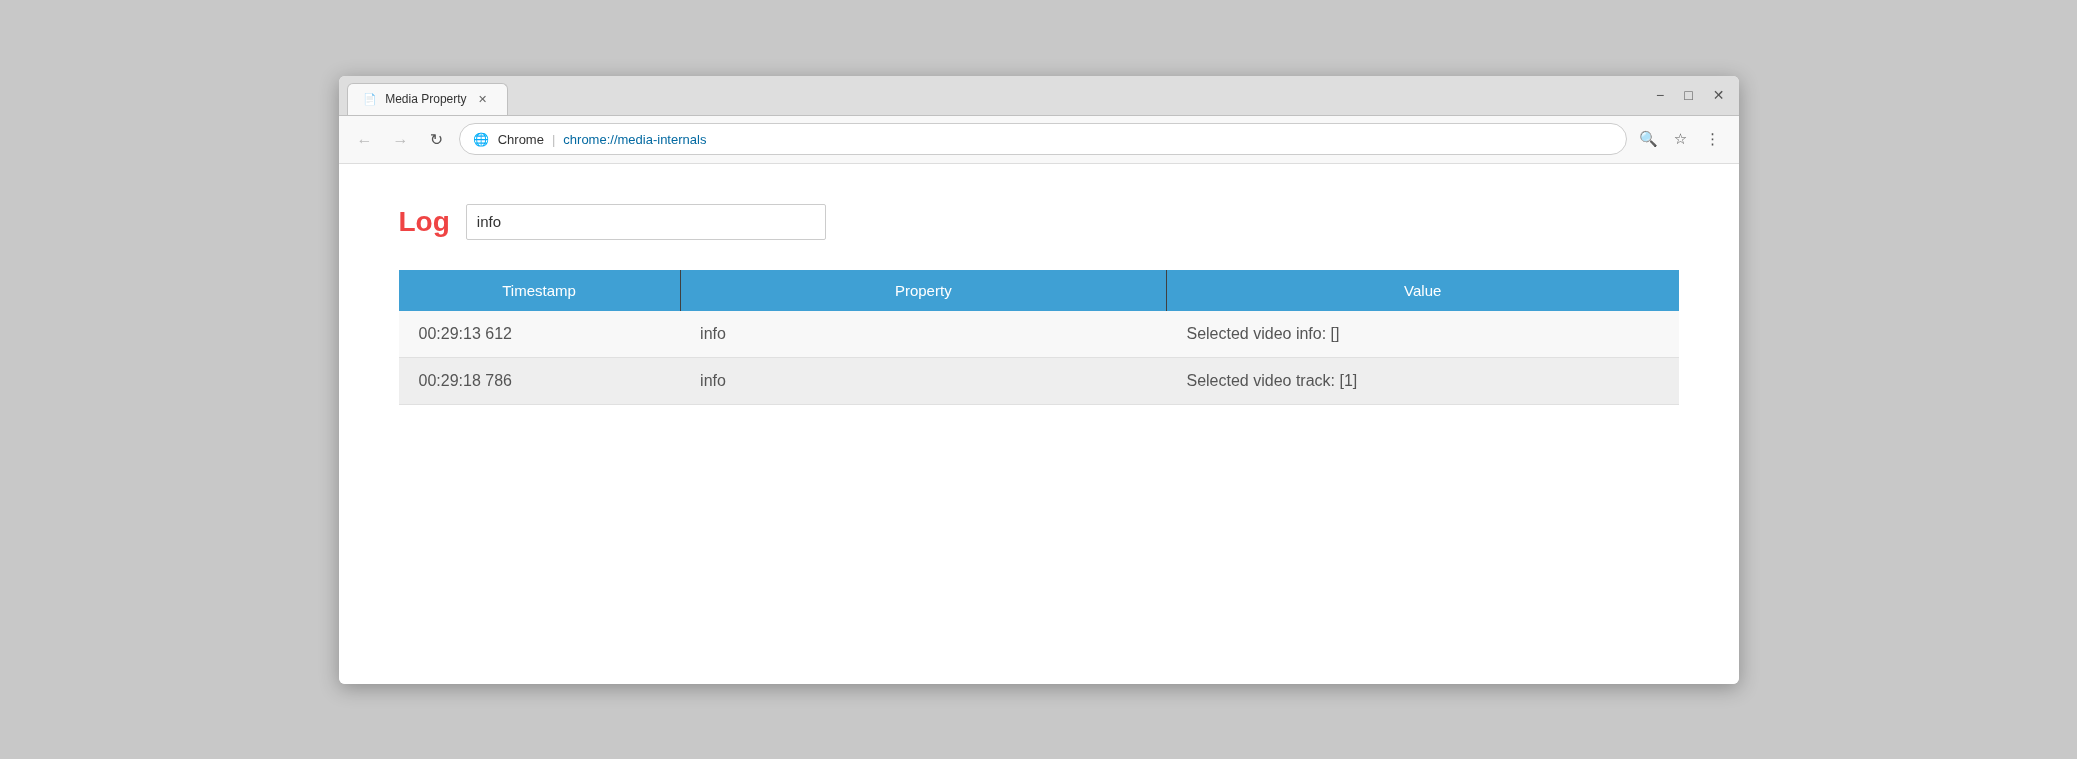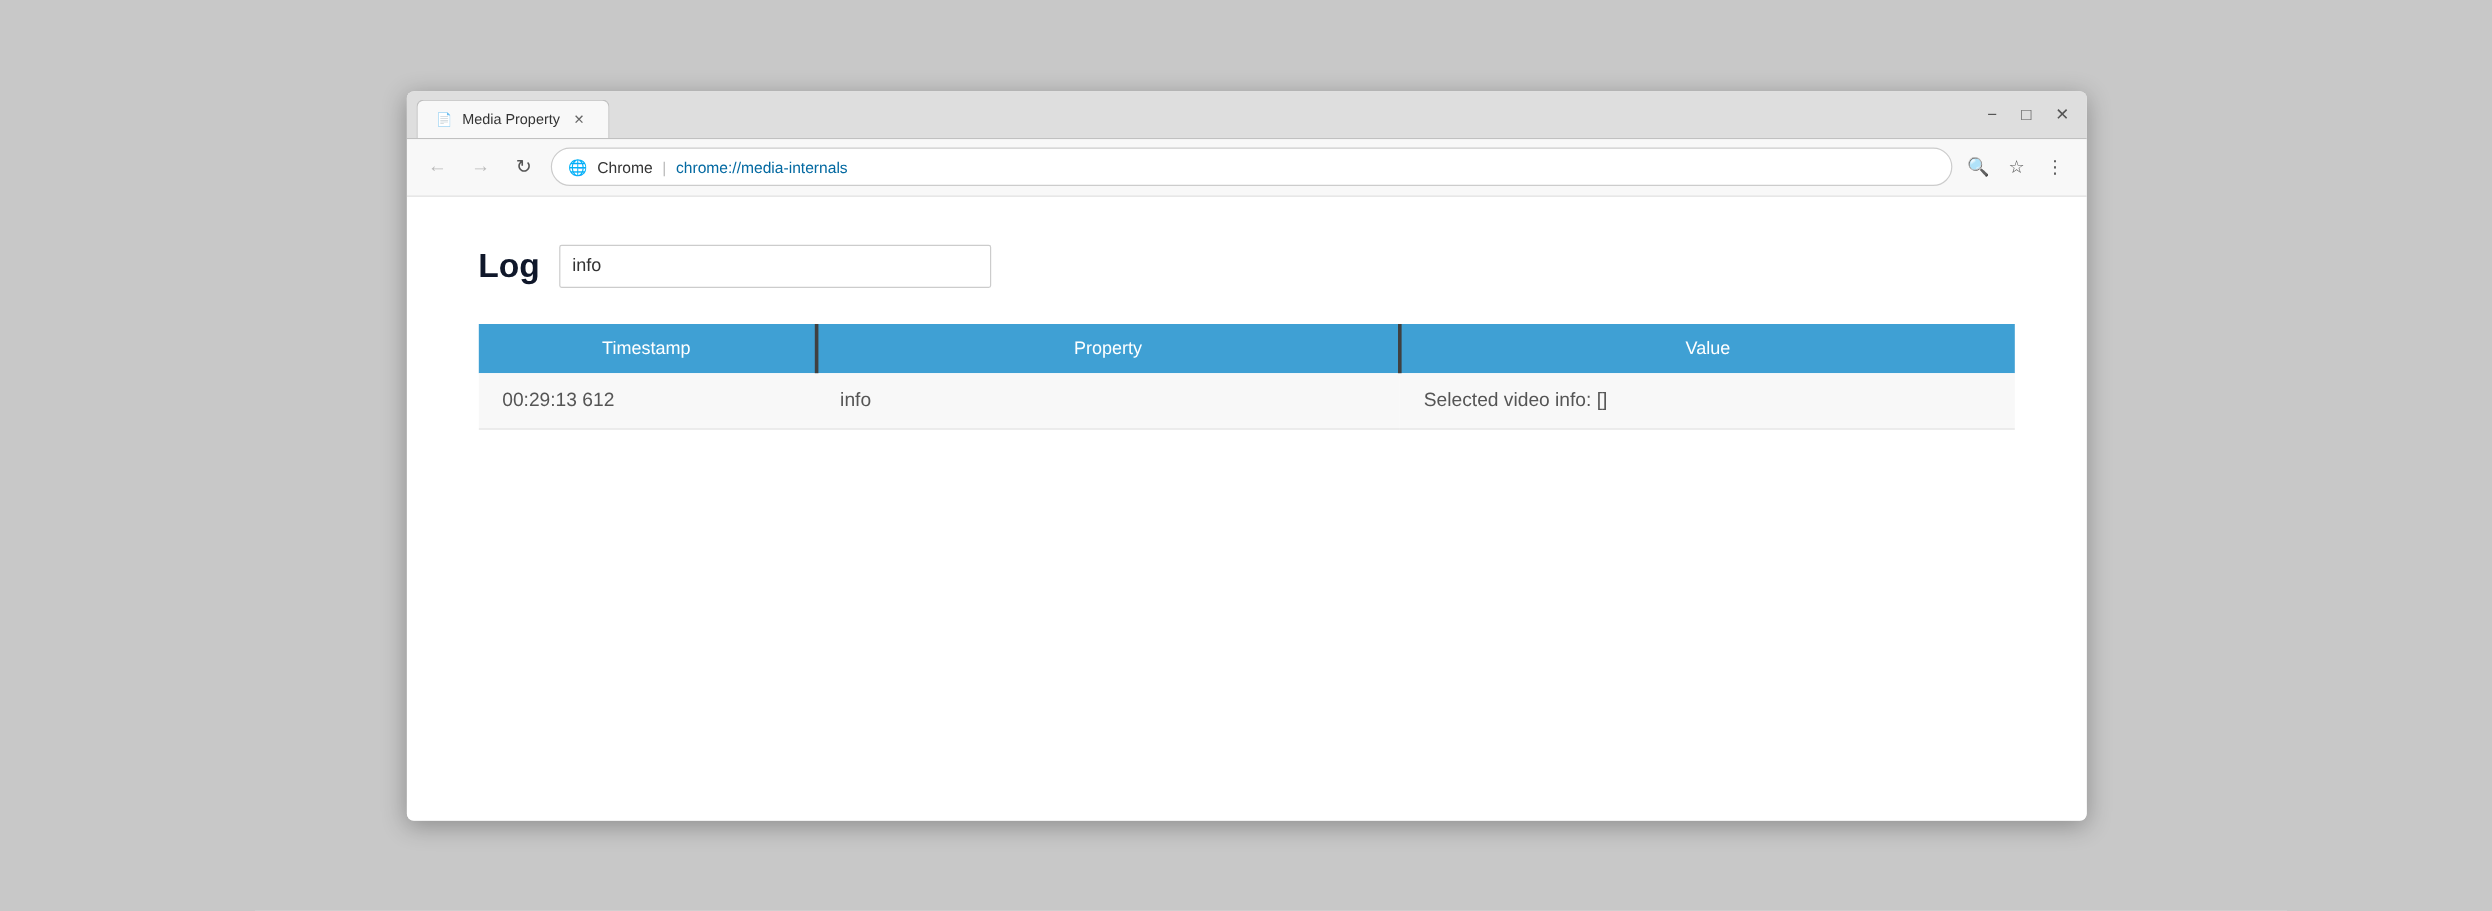--- a/index.html
+++ b/index.html
@@ -166,21 +166,21 @@
     .log-section {
       margin-bottom: 30px;
       display: flex;
       align-items: center;
       gap: 16px;
     }
 
     .log-label {
       font-size: 28px;
       font-weight: bold;
-      color: #0f172a;
+      color: #ef4444;
     }
 
     .log-input {
       width: 360px;
       height: 36px;
       border: 1px solid #ccc;
       border-radius: 2px;
       font-size: 15px;
       padding: 0 10px;
       color: #333;
@@ -196,21 +196,21 @@
     .data-table th {
       background: #3fa0d4;
       color: white;
       font-size: 15px;
       font-weight: 400;
       padding: 12px 20px;
       text-align: center;
     }
 
     .data-table th:not(:last-child) {
-      border-right: 3px solid #404040;
+      border-right: 1px solid #404040;
     }
 
     .data-table td {
       padding: 14px 20px;
       font-size: 16px;
       color: #555;
       border-bottom: 1px solid #e0e0e0;
     }
 
     .data-table tr:nth-child(odd) td {
@@ -278,17 +278,22 @@
           <th class="col-property">Property</th>
           <th class="col-value">Value</th>
         </tr>
       </thead>
       <tbody id="table-body">
       <tr>
             <td>00:29:13 612</td>
             <td>info</td>
             <td>Selected video info: []</td>
           </tr>
+          <tr>
+            <td>00:29:18 786</td>
+            <td>info</td>
+            <td>Selected video track: [1]</td>
+          </tr>
         </tbody>
     </table>
 
   </div>
 </div>
 
 </body></html>

